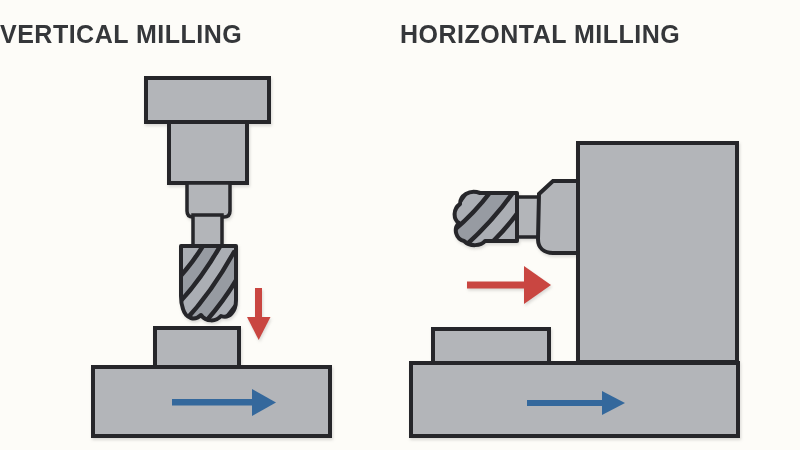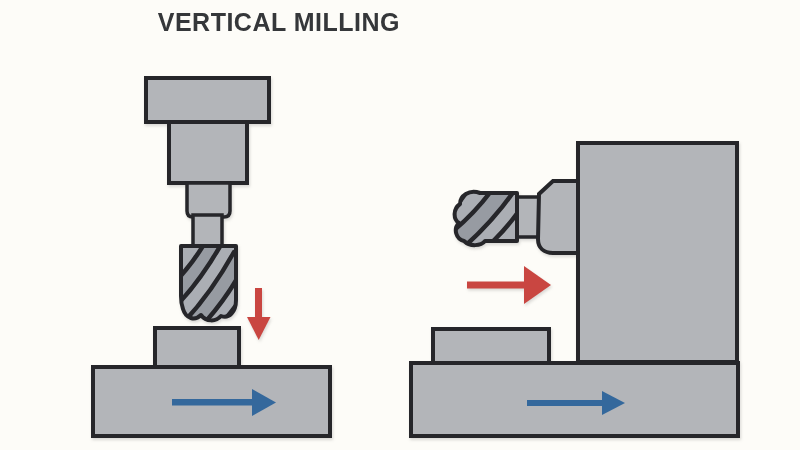--- a/index.html
+++ b/index.html
@@ -16,22 +16,22 @@
     width: 800px; height: 450px;
     background: #fdfcf8;
     font-family: "Liberation Sans", sans-serif;
     overflow: hidden;
   }
   .canvas { position: relative; width: 800px; height: 450px; }
   .panel { position: absolute; top: 0; width: 400px; height: 450px; }
   .panel-left  { left: 0; }
   .panel-right { left: 400px; }
   .title {
-    position: absolute; top: 8px; left: 0; width: 100%;
-    text-align: right;
+    position: absolute; top: 20px; left: 0; width: 100%;
+    text-align: left;
     font-size: 25px; font-weight: 700;
     letter-spacing: 0.5px;
     color: var(--title-text);
     white-space: nowrap;
   }
   .diagram {
     position: absolute; top: 60px; left: 0;
     width: 400px; height: 390px;
     filter: drop-shadow(1px 2px 1.5px rgba(90,90,90,0.22));
   }
@@ -86,20 +86,21 @@
       <rect x="93" y="367" width="237" height="69" class="machine"></rect>
 
       <g>
         <rect class="arrow-blue" x="172" y="399" width="81" height="6.5"></rect>
         <polygon class="arrow-blue" points="252,389 252,416 276,402.5"></polygon>
       </g>
     </svg>
   </div>
 
   <div class="panel panel-right">
+    <div class="title">HORIZONTAL MILLING</div>
     <svg class="diagram" viewBox="400 60 400 390">
       <defs>
         <clipPath id="hcut-clip">
           <path d="M517,193 L480,193 C469,189 460,196 460,204 C453,209 453,219 459,223 C453,229 456,239 464,241 C470,247 481,246 485,241 L517,241 Z"></path>
         </clipPath>
       </defs>
 
       <rect x="512" y="197" width="28" height="40" class="machine-thin"></rect>
       <path d="M578,181 L553,181 L539,194 L538,239 C538,248 544,253 553,253 L578,253 Z" class="machine"></path>
       <rect x="578" y="143" width="159" height="219" class="machine"></rect>

